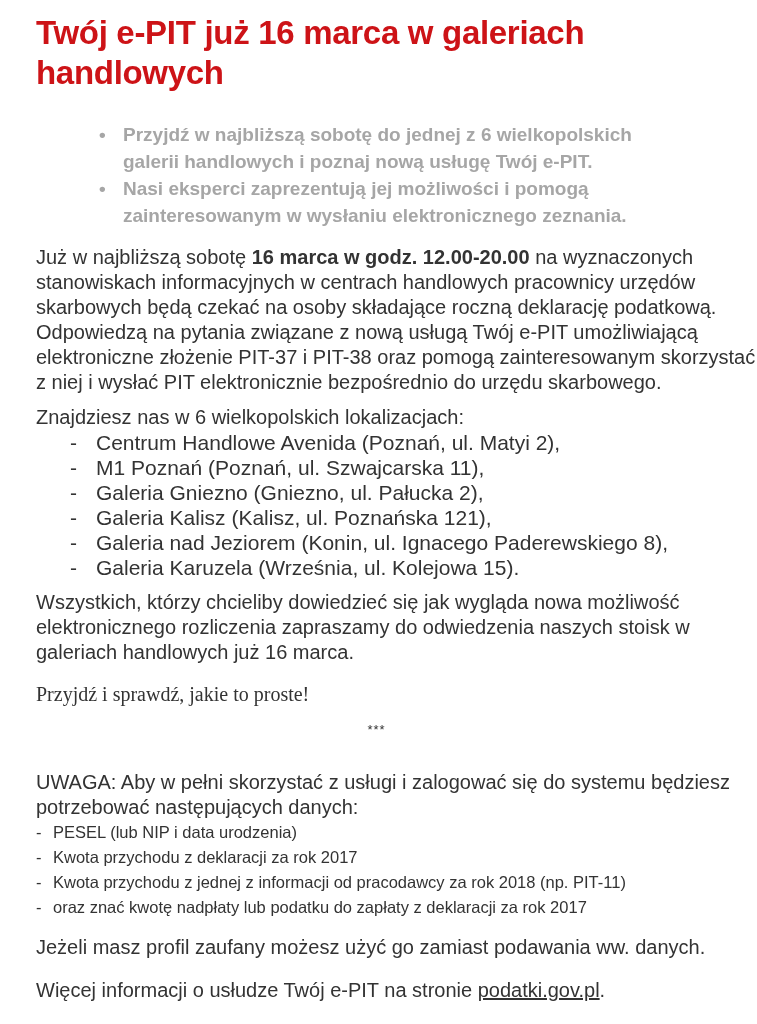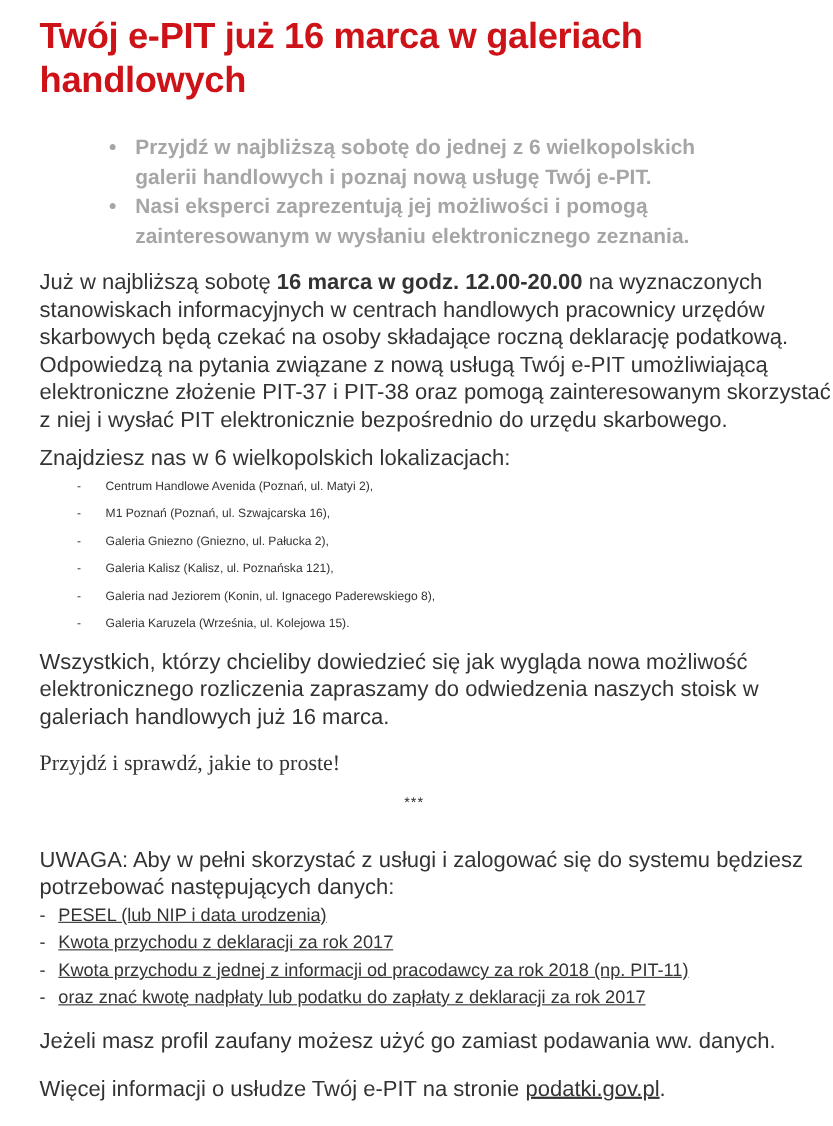--- a/index.html
+++ b/index.html
@@ -63,21 +63,21 @@
 
   .loc-heading { margin: 0; }
   .loc-list {
     margin: 0 0 10px 0;
     padding: 0;
     list-style: none;
   }
   .loc-list li {
     position: relative;
     padding-left: 60px;
-    font-size: 11px;
+    font-size: 21px;
     line-height: 25px;
     white-space: nowrap;
   }
   .loc-list li::before {
     content: "-";
     position: absolute;
     left: 34px;
   }
 
   .closing { margin-bottom: 17px; }
@@ -89,21 +89,20 @@
     font-size: 13px;
     line-height: 25px;
     letter-spacing: 1px;
     color: var(--body-text);
   }
 
   .notice-list {
     margin: 0 0 15px 0;
     padding: 0;
     list-style: none;
-    text-decoration: underline;
   }
   .notice-list li {
     position: relative;
     padding-left: 17px;
     font-size: 16.5px;
     line-height: 25px;
     white-space: nowrap;
   }
   .notice-list li::before {
     content: "-";
@@ -145,21 +144,21 @@
     <div class="line">stanowiskach informacyjnych w centrach handlowych pracownicy urzędów</div>
     <div class="line">skarbowych będą czekać na osoby składające roczną deklarację podatkową.</div>
     <div class="line">Odpowiedzą na pytania związane z nową usługą Twój e-PIT umożliwiającą</div>
     <div class="line">elektroniczne złożenie PIT-37 i PIT-38 oraz pomogą zainteresowanym skorzystać</div>
     <div class="line">z niej i wysłać PIT elektronicznie bezpośrednio do urzędu skarbowego.</div>
   </div>
 
   <div class="para loc-heading">Znajdziesz nas w 6 wielkopolskich lokalizacjach:</div>
   <ul class="loc-list">
     <li>Centrum Handlowe Avenida (Poznań, ul. Matyi 2),</li>
-    <li>M1 Poznań (Poznań, ul. Szwajcarska 16),</li>
+    <li>M1 Poznań (Poznań, ul. Szwajcarska 11),</li>
     <li>Galeria Gniezno (Gniezno, ul. Pałucka 2),</li>
     <li>Galeria Kalisz (Kalisz, ul. Poznańska 121),</li>
     <li>Galeria nad Jeziorem (Konin, ul. Ignacego Paderewskiego 8),</li>
     <li>Galeria Karuzela (Września, ul. Kolejowa 15).</li>
   </ul>
 
   <div class="para closing">
     <div class="line">Wszystkich, którzy chcieliby dowiedzieć się jak wygląda nowa możliwość</div>
     <div class="line">elektronicznego rozliczenia zapraszamy do odwiedzenia naszych stoisk w</div>
     <div class="line">galeriach handlowych już 16 marca.</div>

